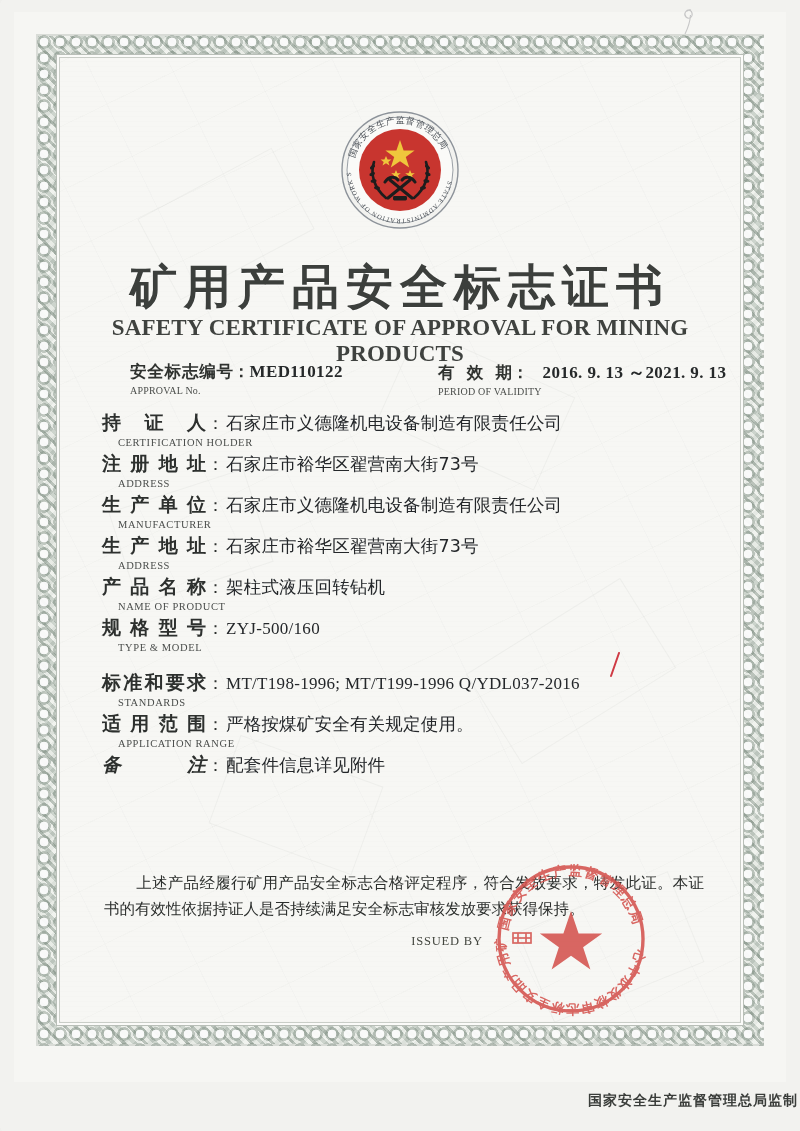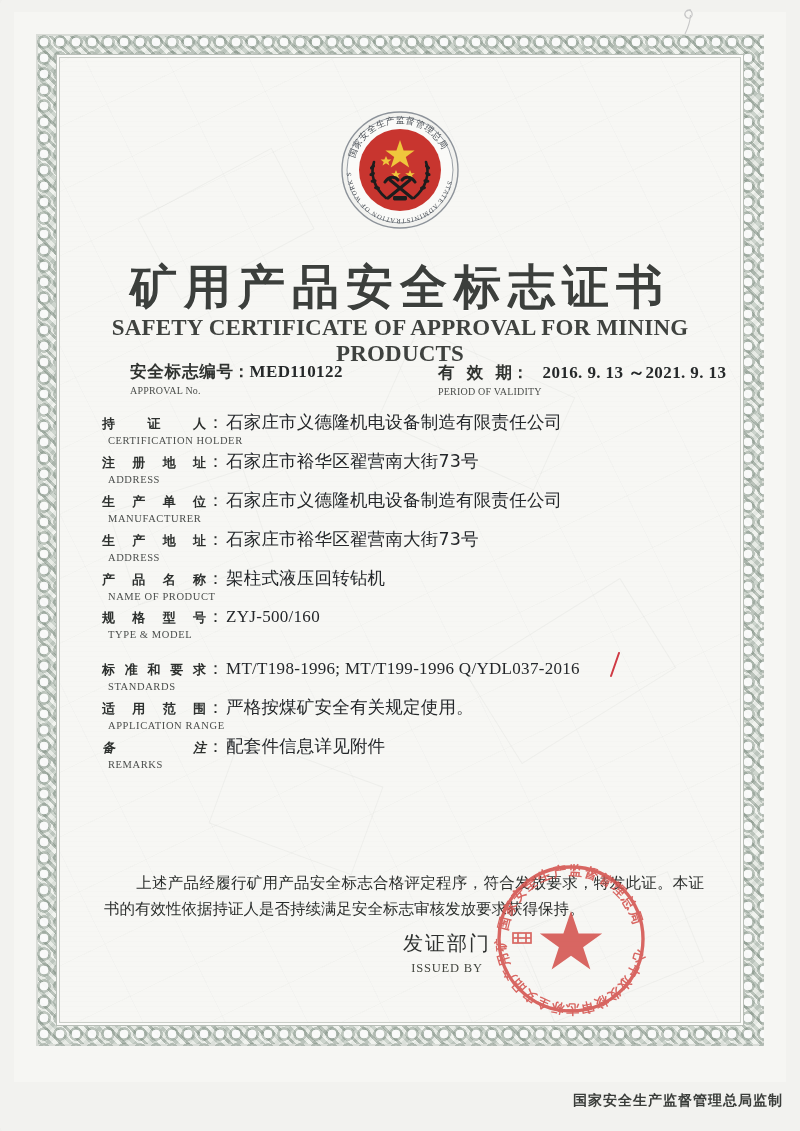--- a/index.html
+++ b/index.html
@@ -102,35 +102,35 @@
   }
   .sp-label{display:inline-block;text-align:justify;text-align-last:justify;}
 
   
   .fields{position:absolute;left:42px;top:352px;width:620px;}
   .field{position:relative;margin-bottom:3px;}
   .field .line{display:flex;align-items:baseline;}
   .f-label{
     display:inline-block;
     font-family:"DejaVu Sans","Liberation Sans",sans-serif;
-    font-size:13px;font-weight:600;color:#2d302e;
+    font-size:19px;font-weight:600;color:#2d302e;
     text-align:justify;text-align-last:justify;
     letter-spacing:0px;
   }
   .f-colon{font-size:17px;color:#2d302e;padding:0 2px 0 1px;}
   .f-value{
     font-family:"DejaVu Sans","Liberation Sans",sans-serif;
     font-size:17.5px;font-weight:normal;color:#24272a;white-space:nowrap;
     letter-spacing:.2px;
   }
   .f-value.latin{font-family:"Liberation Serif","DejaVu Serif",serif;font-size:17px;letter-spacing:.3px;}
   .f-en{
     font-family:"Liberation Serif","DejaVu Serif",serif;
     font-size:10.5px;color:#4a4d4b;letter-spacing:.6px;
-    margin-top:1px;margin-left:6px;
+    margin-top:1px;margin-left:16px;
   }
   .gap-before{margin-top:17px;}
 
   
   .statement{
     position:absolute;left:44px;top:812px;width:600px;
     font-family:"DejaVu Sans","Liberation Sans",sans-serif;
     font-size:15.5px;line-height:26px;color:#2c2f2d;text-align:justify;
   }
   .statement .indent{display:inline-block;width:32px;}
@@ -167,21 +167,21 @@
   }
   
   .pencil-mark{
     position:absolute;left:678px;top:6px;width:22px;height:34px;
     pointer-events:none;opacity:.45;
   }
 
   
   .footer{
     position:absolute;left:0;top:1092px;width:800px;text-align:right;
-    padding-right:17px;box-sizing:border-box;
+    padding-right:2px;box-sizing:border-box;
     font-family:"DejaVu Sans","Liberation Sans",sans-serif;
     font-size:14px;color:#3a3d3a;letter-spacing:1px;font-weight:600;
   }
 </style>
 </head>
 <body>
 
 <div class="page">
   <div class="paper"></div>
 
@@ -335,30 +335,28 @@
             <span class="f-value">严格按煤矿安全有关规定使用。</span>
           </div>
           <div class="f-en">APPLICATION RANGE</div>
         </div>
         <div class="field">
           <div class="line">
             <span class="f-label" style="width: 104px; font-style: italic;">备注</span>
             <span class="f-colon">：</span>
             <span class="f-value">配套件信息详见附件</span>
           </div>
-          <div class="f-en">REMARKS</div>
         </div>
       </div>
 
     <div class="statement">
       <span class="indent"></span><span>上述产品经履行矿用产品安全标志合格评定程序，符合发放要求，特发此证。本证书的有效性依据持证人是否持续满足安全标志审核发放要求获得保持。</span>
     </div>
 
     <div class="issued">
-      <div class="issued-cn">发证部门</div>
       <div class="issued-en">ISSUED BY</div>
     </div>
 
     <div class="seal">
       <svg width="168" height="168" viewBox="0 0 168 168">
         <defs>
           <path id="sealArcTop" d="M 84 84 m -64 0 a 64 64 0 0 1 128 0" fill="none"></path>
           <path id="sealArcBot" d="M 84 84 m 66 0 a 66 66 0 0 1 -132 0" fill="none"></path>
         </defs>
         <circle cx="84" cy="84" r="72" fill="none" stroke="#d4534e" stroke-width="3.4"></circle>

